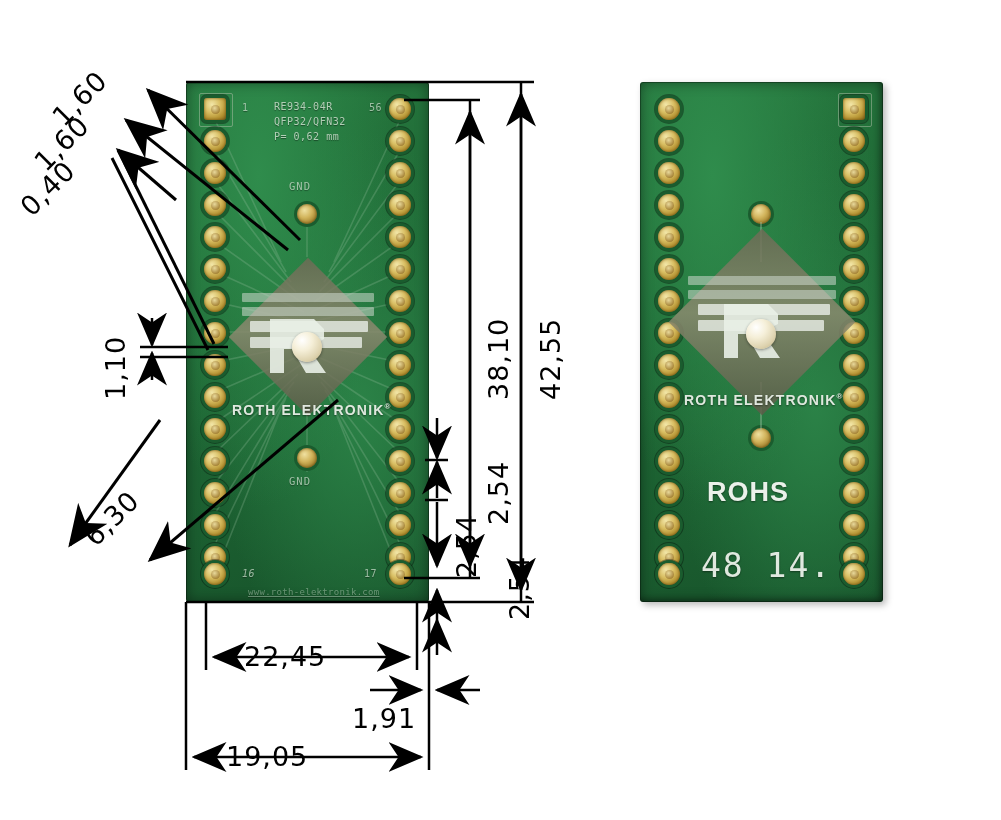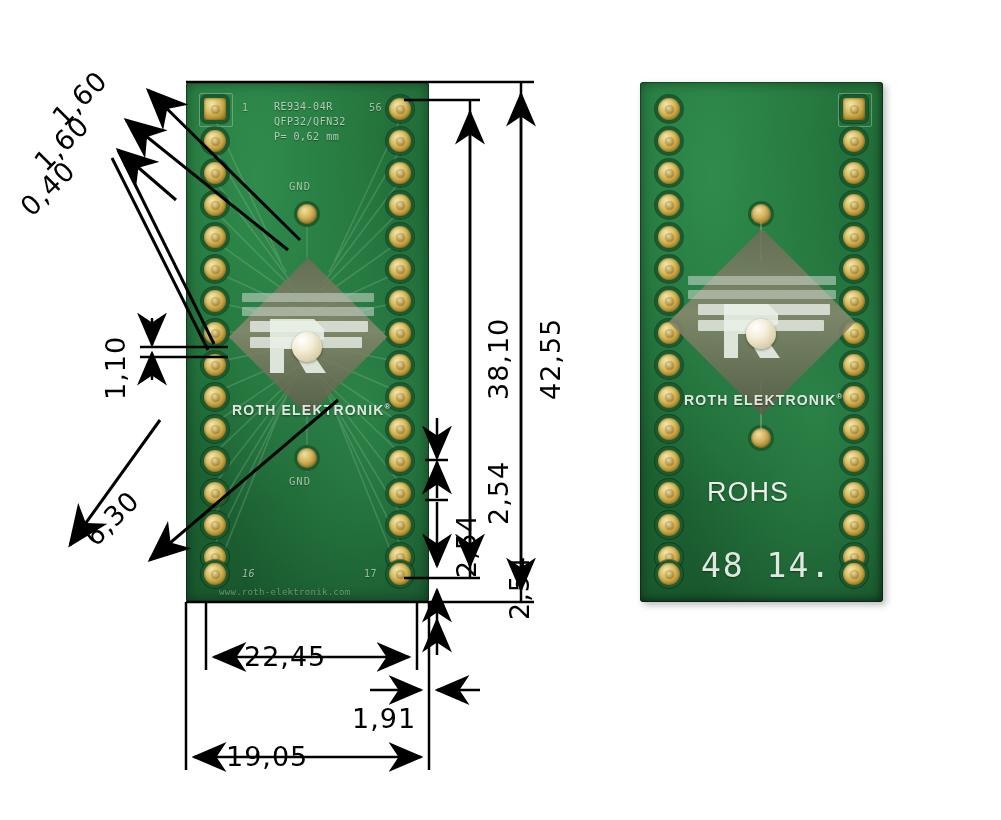--- a/index.html
+++ b/index.html
@@ -45,21 +45,21 @@
 
   
   .silk{position:absolute;color:#cfe0cf;font-family:"DejaVu Sans Mono",monospace;
         letter-spacing:.5px;white-space:pre;opacity:.82;
         text-shadow:0 1px 1px rgba(0,0,0,.5);}
   .silk.tiny{font-size:10px;}
   .silk.pin{font-size:10px;opacity:.7;}
   .silk.gnd{font-size:10.5px;opacity:.72;letter-spacing:1px;}
   .silk.url{font-size:9px;opacity:.42;letter-spacing:.3px;}
   .silk.rohs{font-family:"Liberation Sans",sans-serif;color:#f4f7f2;
-             font-size:27px;font-weight:400;opacity:.96;letter-spacing:1px;
+             font-size:27px;font-weight:700;opacity:.96;letter-spacing:1px;
              text-shadow:0 1px 2px rgba(0,0,0,.45);}
   .silk.ul94{font-family:"Liberation Sans",sans-serif;color:#f4f7f2;
              font-size:22px;opacity:.96;letter-spacing:.5px;
              text-shadow:0 1px 2px rgba(0,0,0,.45);}
   .silk.datecode{font-family:"DejaVu Sans Mono",monospace;color:#eef3ec;
              font-size:33px;opacity:.93;letter-spacing:2px;
              text-shadow:0 1px 2px rgba(0,0,0,.45);}
   .ulmark{display:inline-block;width:26px;height:20px;border-radius:50%/60%;
           background:#f4f7f2;color:#1d6b35;font-size:13px;font-weight:bold;
           text-align:center;line-height:20px;vertical-align:-3px;
@@ -232,21 +232,21 @@
 
     <div class="silk pin" style="left:56px;top:20px;">1</div>
     <div class="silk tiny" style="left:88px;top:19px;">RE934-04R</div>
     <div class="silk pin" style="left:183px;top:20px;">56</div>
     <div class="silk tiny" style="left:88px;top:34px;">QFP32/QFN32</div>
     <div class="silk tiny" style="left:88px;top:49px;">P= 0,62 mm</div>
     <div class="silk gnd" style="left:103px;top:98px;">GND</div>
     <div class="silk gnd" style="left:103px;top:393px;">GND</div>
     <div class="silk pin" style="left:56px;top:486px;font-style:italic;">16</div>
     <div class="silk pin" style="left:178px;top:486px;">17</div>
-    <div class="silk url" style="left:33px;top:505px;">www.roth-elektronik.com</div>
+    <div class="silk url" style="left:62px;top:505px;text-decoration:underline;">www.roth-elektronik.com</div>
 
     <div class="edge"></div>
   </div>
 
   <div class="pcb back">
     <div class="pad" style="left:18px;top:16px;">
         <span class="hole"></span>
       </div>
     <div class="pad" style="left:18px;top:48px;">
         <span class="hole"></span>

